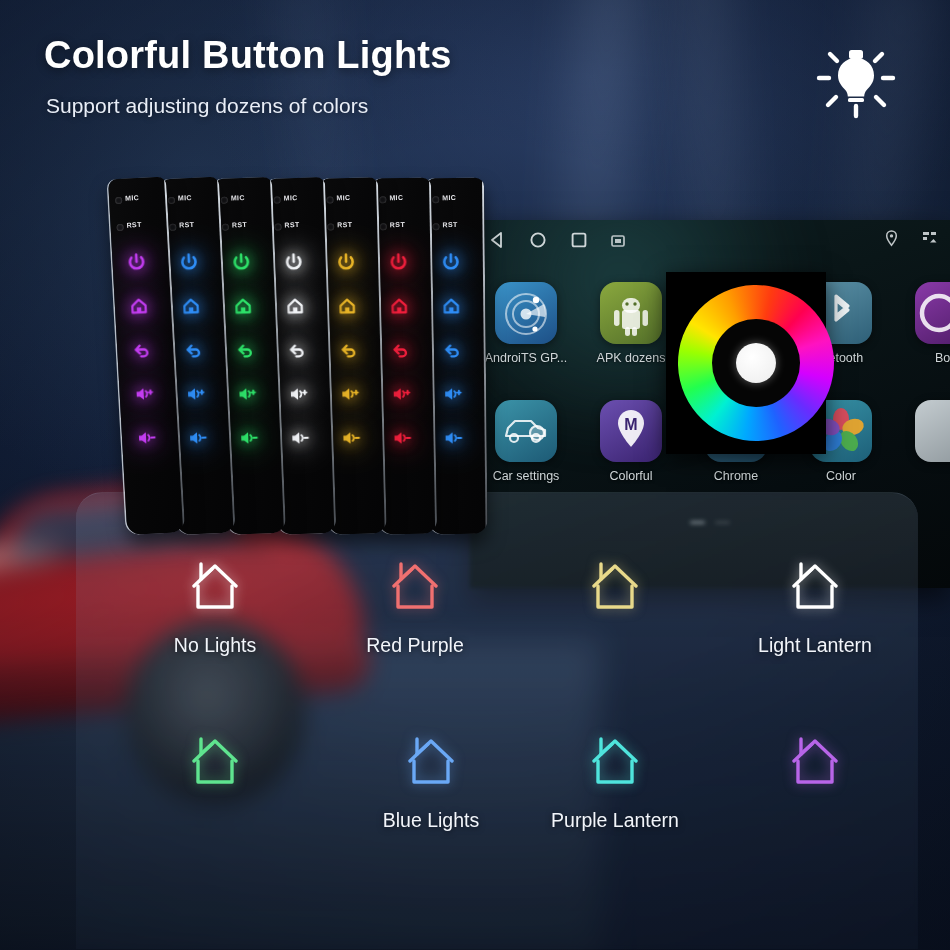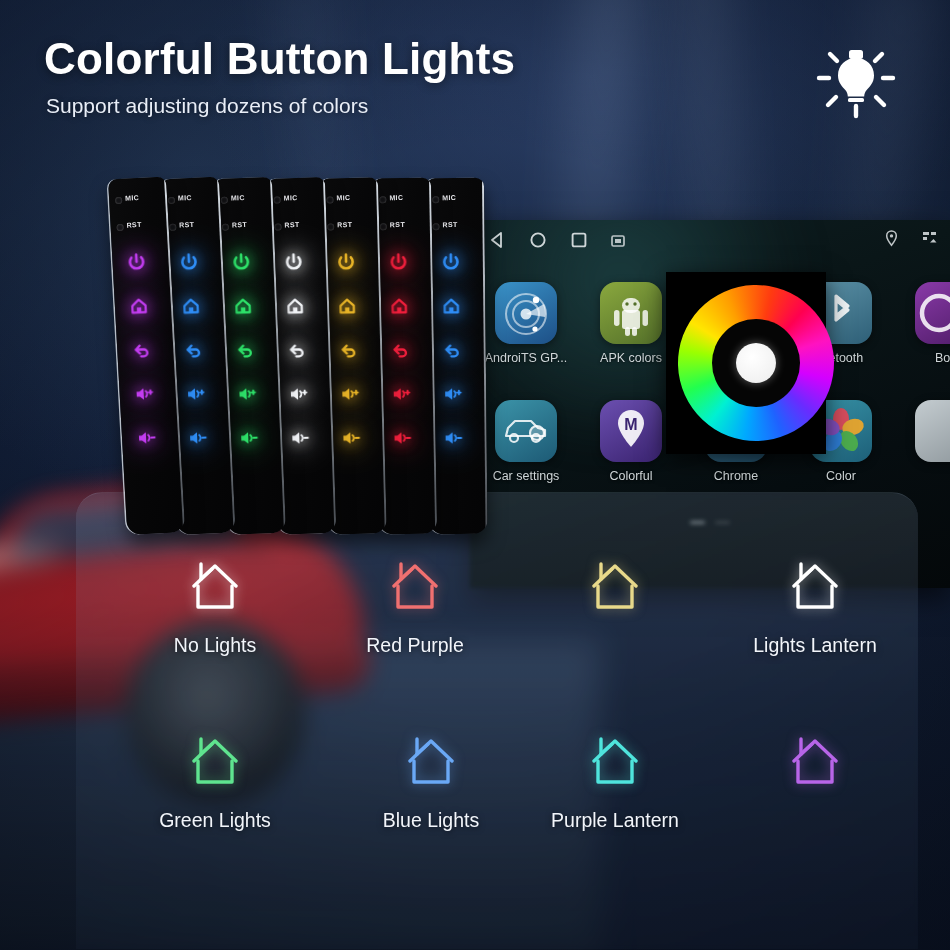--- a/index.html
+++ b/index.html
@@ -36,21 +36,21 @@
   .car-skirt{position:absolute;left:0;top:178px;width:430px;height:60px;border-radius:30px;
     background:linear-gradient(180deg,#8e1a20,#4a0d12);transform:rotate(-5deg);}
   .car-wheel{position:absolute;left:185px;top:150px;width:180px;height:185px;border-radius:50%;
     background:radial-gradient(circle at 45% 42%, #454b52 0%, #23282e 45%, #0c1014 72%, #070a0d 100%);}
   .car-hl{position:absolute;left:5px;top:72px;width:120px;height:28px;border-radius:20px;
     background:linear-gradient(90deg,rgba(255,230,225,.75),rgba(220,110,110,.15));transform:rotate(-6deg);}
   .ground{position:absolute;left:-40px;top:640px;width:640px;height:320px;filter:blur(16px);opacity:.75;
     background:linear-gradient(180deg,#2d3e58 0%,#233146 45%,#18222f 100%);}
 
   
-  .title{position:absolute;left:44px;top:34px;font-size:44px;font-weight:bold;color:#fff;letter-spacing:.2px;
+  .title{position:absolute;left:44px;top:34px;font-size:38px;font-weight:bold;color:#fff;letter-spacing:.2px;
     text-shadow:0 2px 10px rgba(0,0,0,.45);}
   .subtitle{position:absolute;left:46px;top:94px;font-size:21px;color:#e9eef7;font-weight:400;
     text-shadow:0 1px 6px rgba(0,0,0,.45);}
   .bulb{position:absolute;left:812px;top:40px;width:88px;height:88px;}
 
   
   .fan{position:absolute;left:108px;top:178px;width:380px;height:372px;}
   .panel{
     position:absolute;top:0;width:58px;height:356px;
     background:linear-gradient(100deg,#0b0b0c 0%,#070708 40%,#040405 100%);
@@ -204,21 +204,21 @@
             <rect x="22" y="16" width="18" height="15" rx="8"></rect>
             <rect x="22" y="28" width="18" height="19" rx="2.5"></rect>
             <rect x="14" y="28" width="5.5" height="16" rx="2.7"></rect>
             <rect x="42.5" y="28" width="5.5" height="16" rx="2.7"></rect>
             <rect x="25" y="45" width="5" height="9" rx="2.5"></rect>
             <rect x="32" y="45" width="5" height="9" rx="2.5"></rect>
             <circle cx="27" cy="22" r="1.7" fill="#54702a"></circle>
               <circle cx="35" cy="22" r="1.7" fill="#54702a"></circle>
           </svg>
         </div>
-        <div class="app-lbl">APK colors</div>
+        <div class="app-lbl">APK dozens</div>
       </div>
 
       <div class="app" style="left:218px;top:10px;">
         <div class="app-ico" style="background:linear-gradient(150deg,#3f7f9e,#23526e);"></div>
         <div class="app-lbl"></div>
       </div>
 
       <div class="app" style="left:323px;top:10px;">
         <div class="app-ico" style="background:linear-gradient(150deg,#5d93a8,#2e5f77);">
           <svg viewBox="0 0 62 62" width="62" height="62">
@@ -575,27 +575,27 @@
           <path d="M10 26 L31 6 L52 26" fill="none" stroke="#e8d98a" stroke-width="3.4" stroke-linecap="round" stroke-linejoin="round"></path>
           <path d="M17 4 L17 19" fill="none" stroke="#e8d98a" stroke-width="3.4" stroke-linecap="round"></path>
           <path d="M17 19 L28 9" fill="none" stroke="#e8d98a" stroke-width="3.4" stroke-linecap="round"></path>
           <path d="M14 26 L14 47 L48 47 L48 26" fill="none" stroke="#e8d98a" stroke-width="3.4" stroke-linecap="round" stroke-linejoin="round"></path>
         </svg></div>
       <div class="lcell" style="left: 634px; top: 0px;"><svg class="lhouse" viewBox="0 0 62 56" style="filter:drop-shadow(0 0 6px #ffffff88);">
           <path d="M10 26 L31 6 L52 26" fill="none" stroke="#ffffff" stroke-width="3.4" stroke-linecap="round" stroke-linejoin="round"></path>
           <path d="M17 4 L17 19" fill="none" stroke="#ffffff" stroke-width="3.4" stroke-linecap="round"></path>
           <path d="M17 19 L28 9" fill="none" stroke="#ffffff" stroke-width="3.4" stroke-linecap="round"></path>
           <path d="M14 26 L14 47 L48 47 L48 26" fill="none" stroke="#ffffff" stroke-width="3.4" stroke-linecap="round" stroke-linejoin="round"></path>
-        </svg><div class="lname">Lights Lantern</div></div>
+        </svg><div class="lname">Light Lantern</div></div>
       <div class="lcell" style="left: 34px; top: 175px;"><svg class="lhouse" viewBox="0 0 62 56" style="filter:drop-shadow(0 0 6px #5fe48f88);">
           <path d="M10 26 L31 6 L52 26" fill="none" stroke="#5fe48f" stroke-width="3.4" stroke-linecap="round" stroke-linejoin="round"></path>
           <path d="M17 4 L17 19" fill="none" stroke="#5fe48f" stroke-width="3.4" stroke-linecap="round"></path>
           <path d="M17 19 L28 9" fill="none" stroke="#5fe48f" stroke-width="3.4" stroke-linecap="round"></path>
           <path d="M14 26 L14 47 L48 47 L48 26" fill="none" stroke="#5fe48f" stroke-width="3.4" stroke-linecap="round" stroke-linejoin="round"></path>
-        </svg><div class="lname">Green Lights</div></div>
+        </svg></div>
       <div class="lcell" style="left: 250px; top: 175px;"><svg class="lhouse" viewBox="0 0 62 56" style="filter:drop-shadow(0 0 6px #6aa8f588);">
           <path d="M10 26 L31 6 L52 26" fill="none" stroke="#6aa8f5" stroke-width="3.4" stroke-linecap="round" stroke-linejoin="round"></path>
           <path d="M17 4 L17 19" fill="none" stroke="#6aa8f5" stroke-width="3.4" stroke-linecap="round"></path>
           <path d="M17 19 L28 9" fill="none" stroke="#6aa8f5" stroke-width="3.4" stroke-linecap="round"></path>
           <path d="M14 26 L14 47 L48 47 L48 26" fill="none" stroke="#6aa8f5" stroke-width="3.4" stroke-linecap="round" stroke-linejoin="round"></path>
         </svg><div class="lname">Blue Lights</div></div>
       <div class="lcell" style="left: 434px; top: 175px;"><svg class="lhouse" viewBox="0 0 62 56" style="filter:drop-shadow(0 0 6px #4fe4dc88);">
           <path d="M10 26 L31 6 L52 26" fill="none" stroke="#4fe4dc" stroke-width="3.4" stroke-linecap="round" stroke-linejoin="round"></path>
           <path d="M17 4 L17 19" fill="none" stroke="#4fe4dc" stroke-width="3.4" stroke-linecap="round"></path>
           <path d="M17 19 L28 9" fill="none" stroke="#4fe4dc" stroke-width="3.4" stroke-linecap="round"></path>

